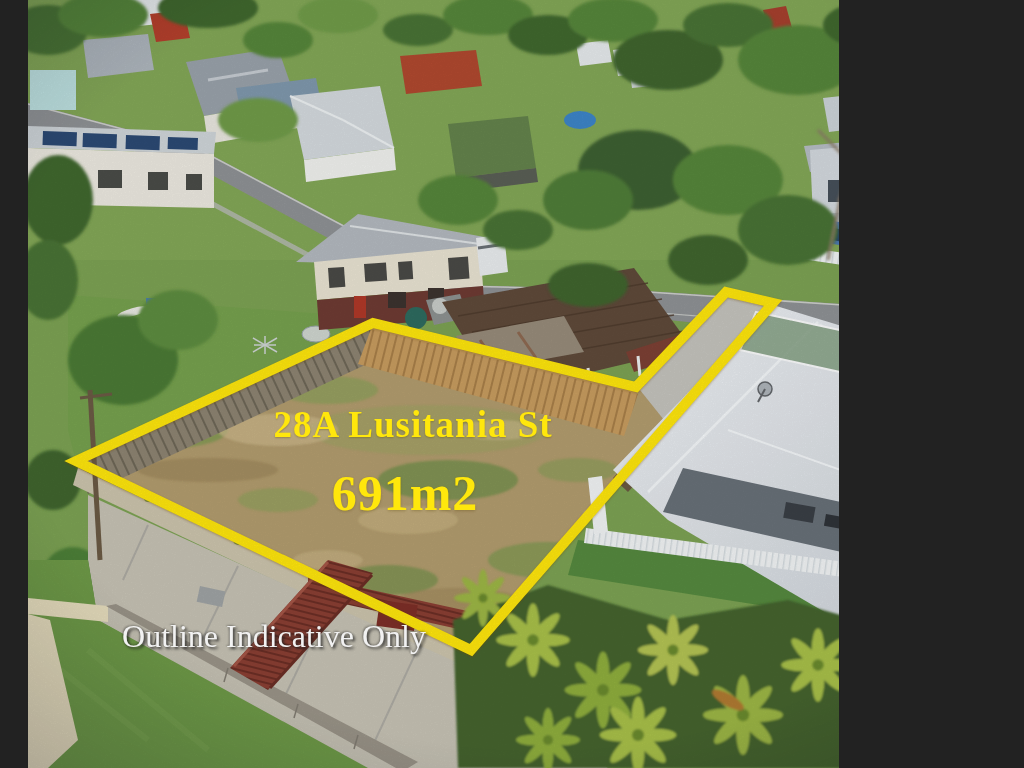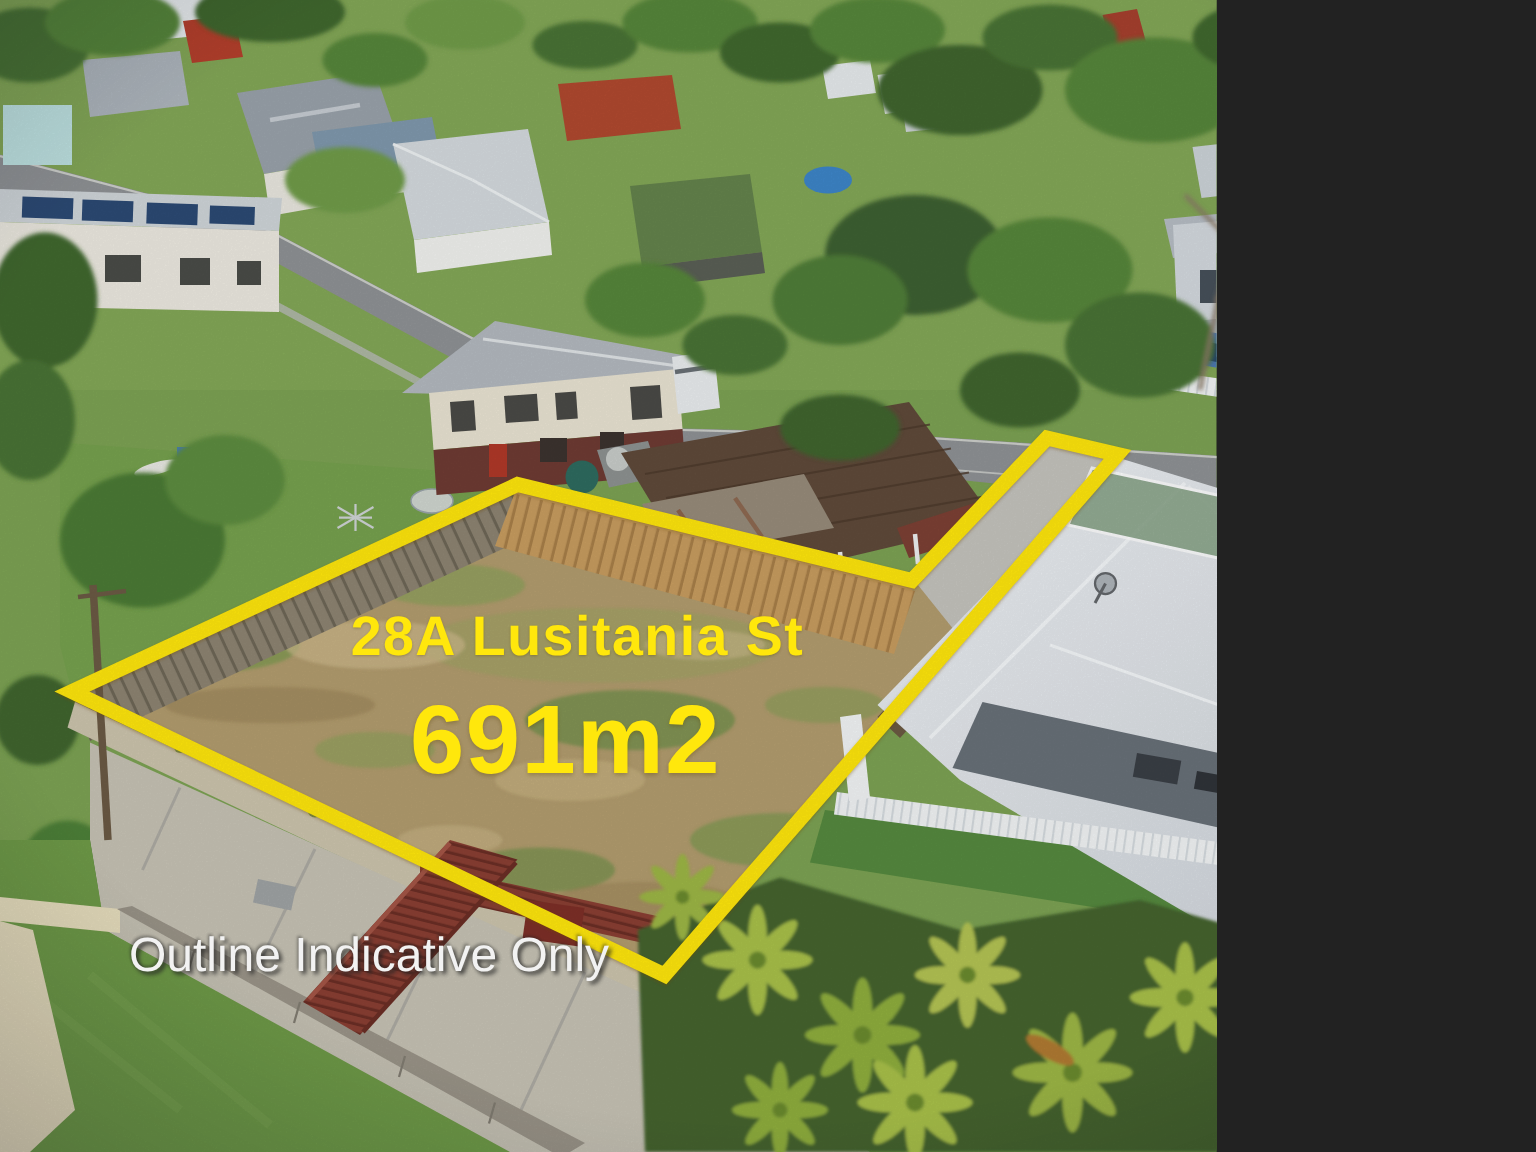--- a/index.html
+++ b/index.html
@@ -1,23 +1,23 @@
 <!DOCTYPE html>
 <html><head>
 <meta charset="utf-8">
 <style>
   html,body{margin:0;padding:0;background:#222;}
   .photo{position:relative;width:811px;height:768px;overflow:hidden;
-         font-family:Liberation Sans, sans-serif;}
+         font-family:Liberation Serif, serif;margin-left:28px;}
   .photo svg{position:absolute;left:0;top:0;}
   .label{position:absolute;white-space:nowrap;transform:translate(-50%,-50%);
          text-align:center;line-height:1;}
   .label-address{left:385px;top:424px;font-size:37px;font-weight:600;
       color:#FFE70C;text-shadow:0 1px 2px rgba(90,70,0,.35);letter-spacing:1px;}
-  .label-area{left:377px;top:493px;font-size:65px;font-weight:600;
+  .label-area{left:377px;top:493px;font-size:50px;font-weight:600;
       color:#FFE70C;text-shadow:0 1px 3px rgba(90,70,0,.35);letter-spacing:1px;}
   .label-disclaimer{left:246px;top:636px;font-size:32px;font-weight:400;color:#F2F2F2;
       text-shadow:2px 2px 3px rgba(35,35,35,.85),-1px -1px 2px rgba(35,35,35,.4);text-align:center;}
   .lot-outline{fill:none;stroke:#FFE70C;stroke-width:10;stroke-linejoin:miter;
       filter:drop-shadow(0 1px 1px rgba(120,80,0,.4));}
 </style>
 </head>
 <body>
 
 <div class="photo">

